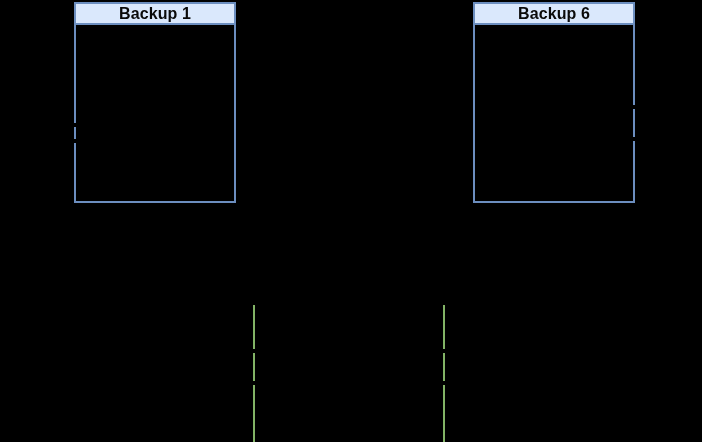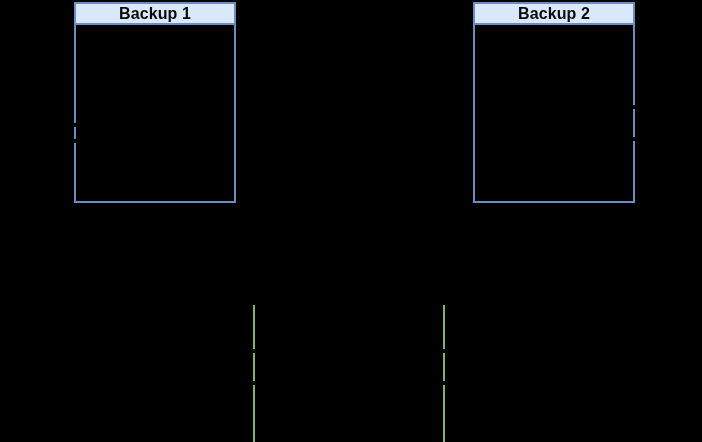--- a/index.html
+++ b/index.html
@@ -92,21 +92,21 @@
 
   <div class="entity theme-blue" id="backup-1">
     <div class="entity-header">Backup 1</div>
     <div class="entity-body">
       <div class="notch" style="left:-2px; top:98px;"></div>
       <div class="notch" style="left:-2px; top:114px;"></div>
     </div>
   </div>
 
   <div class="entity theme-blue" id="backup-2">
-    <div class="entity-header">Backup 2</div>
+    <div class="entity-header">Backup 6</div>
     <div class="entity-body">
       <div class="notch" style="right:-2px; top:80px;"></div>
       <div class="notch" style="right:-2px; top:112px;"></div>
     </div>
   </div>
 
   <div class="entity theme-green" id="dedup-item-data">
     <div class="entity-body">
       <div class="notch" style="left:-2px; top:44px;"></div>
       <div class="notch" style="left:-2px; top:76px;"></div>

